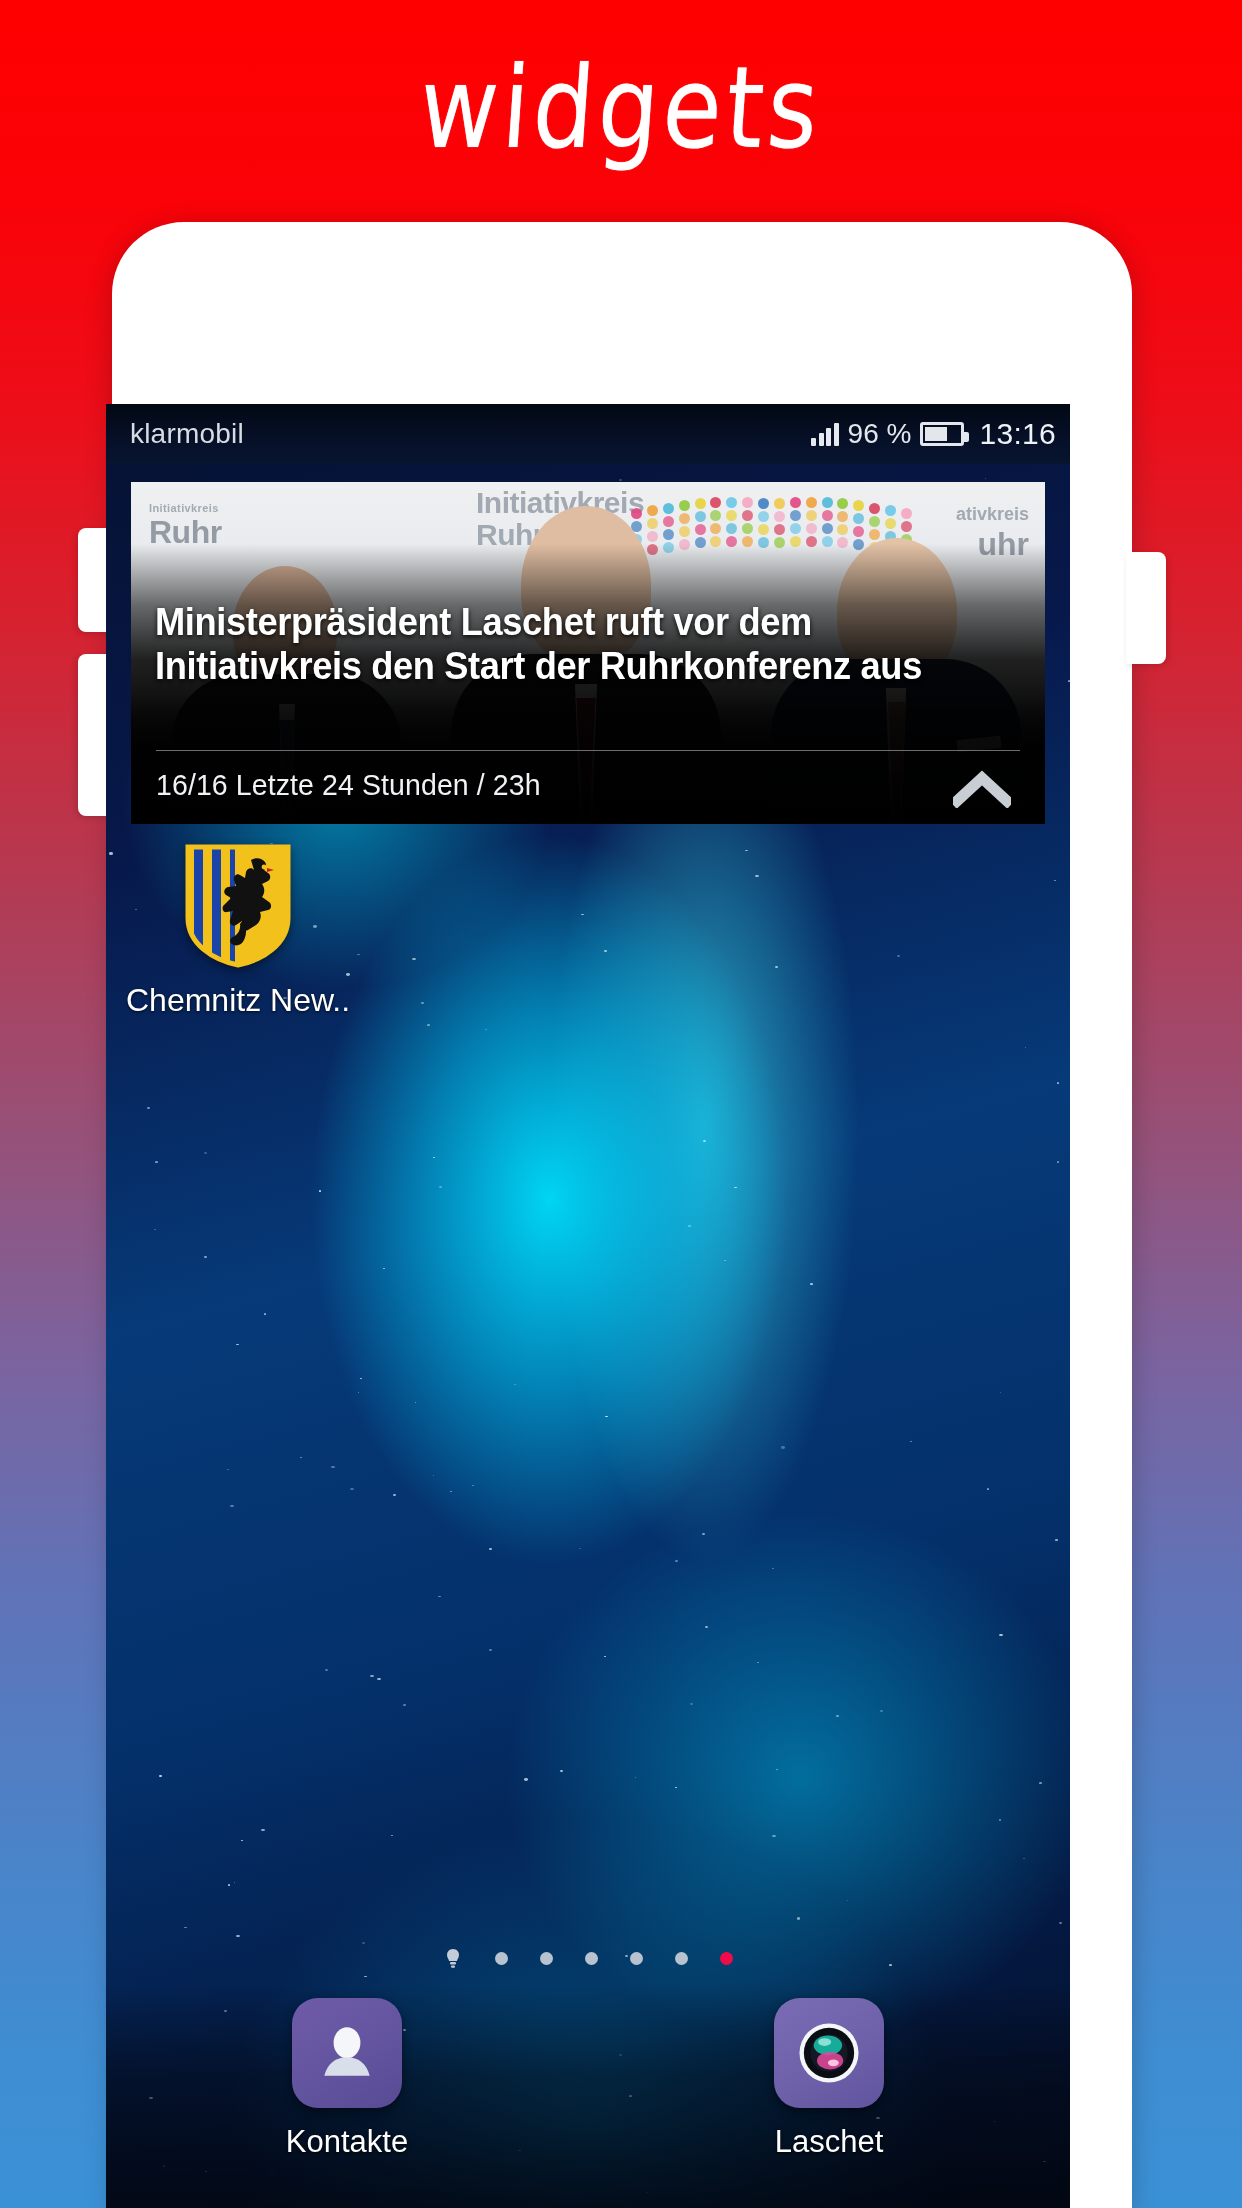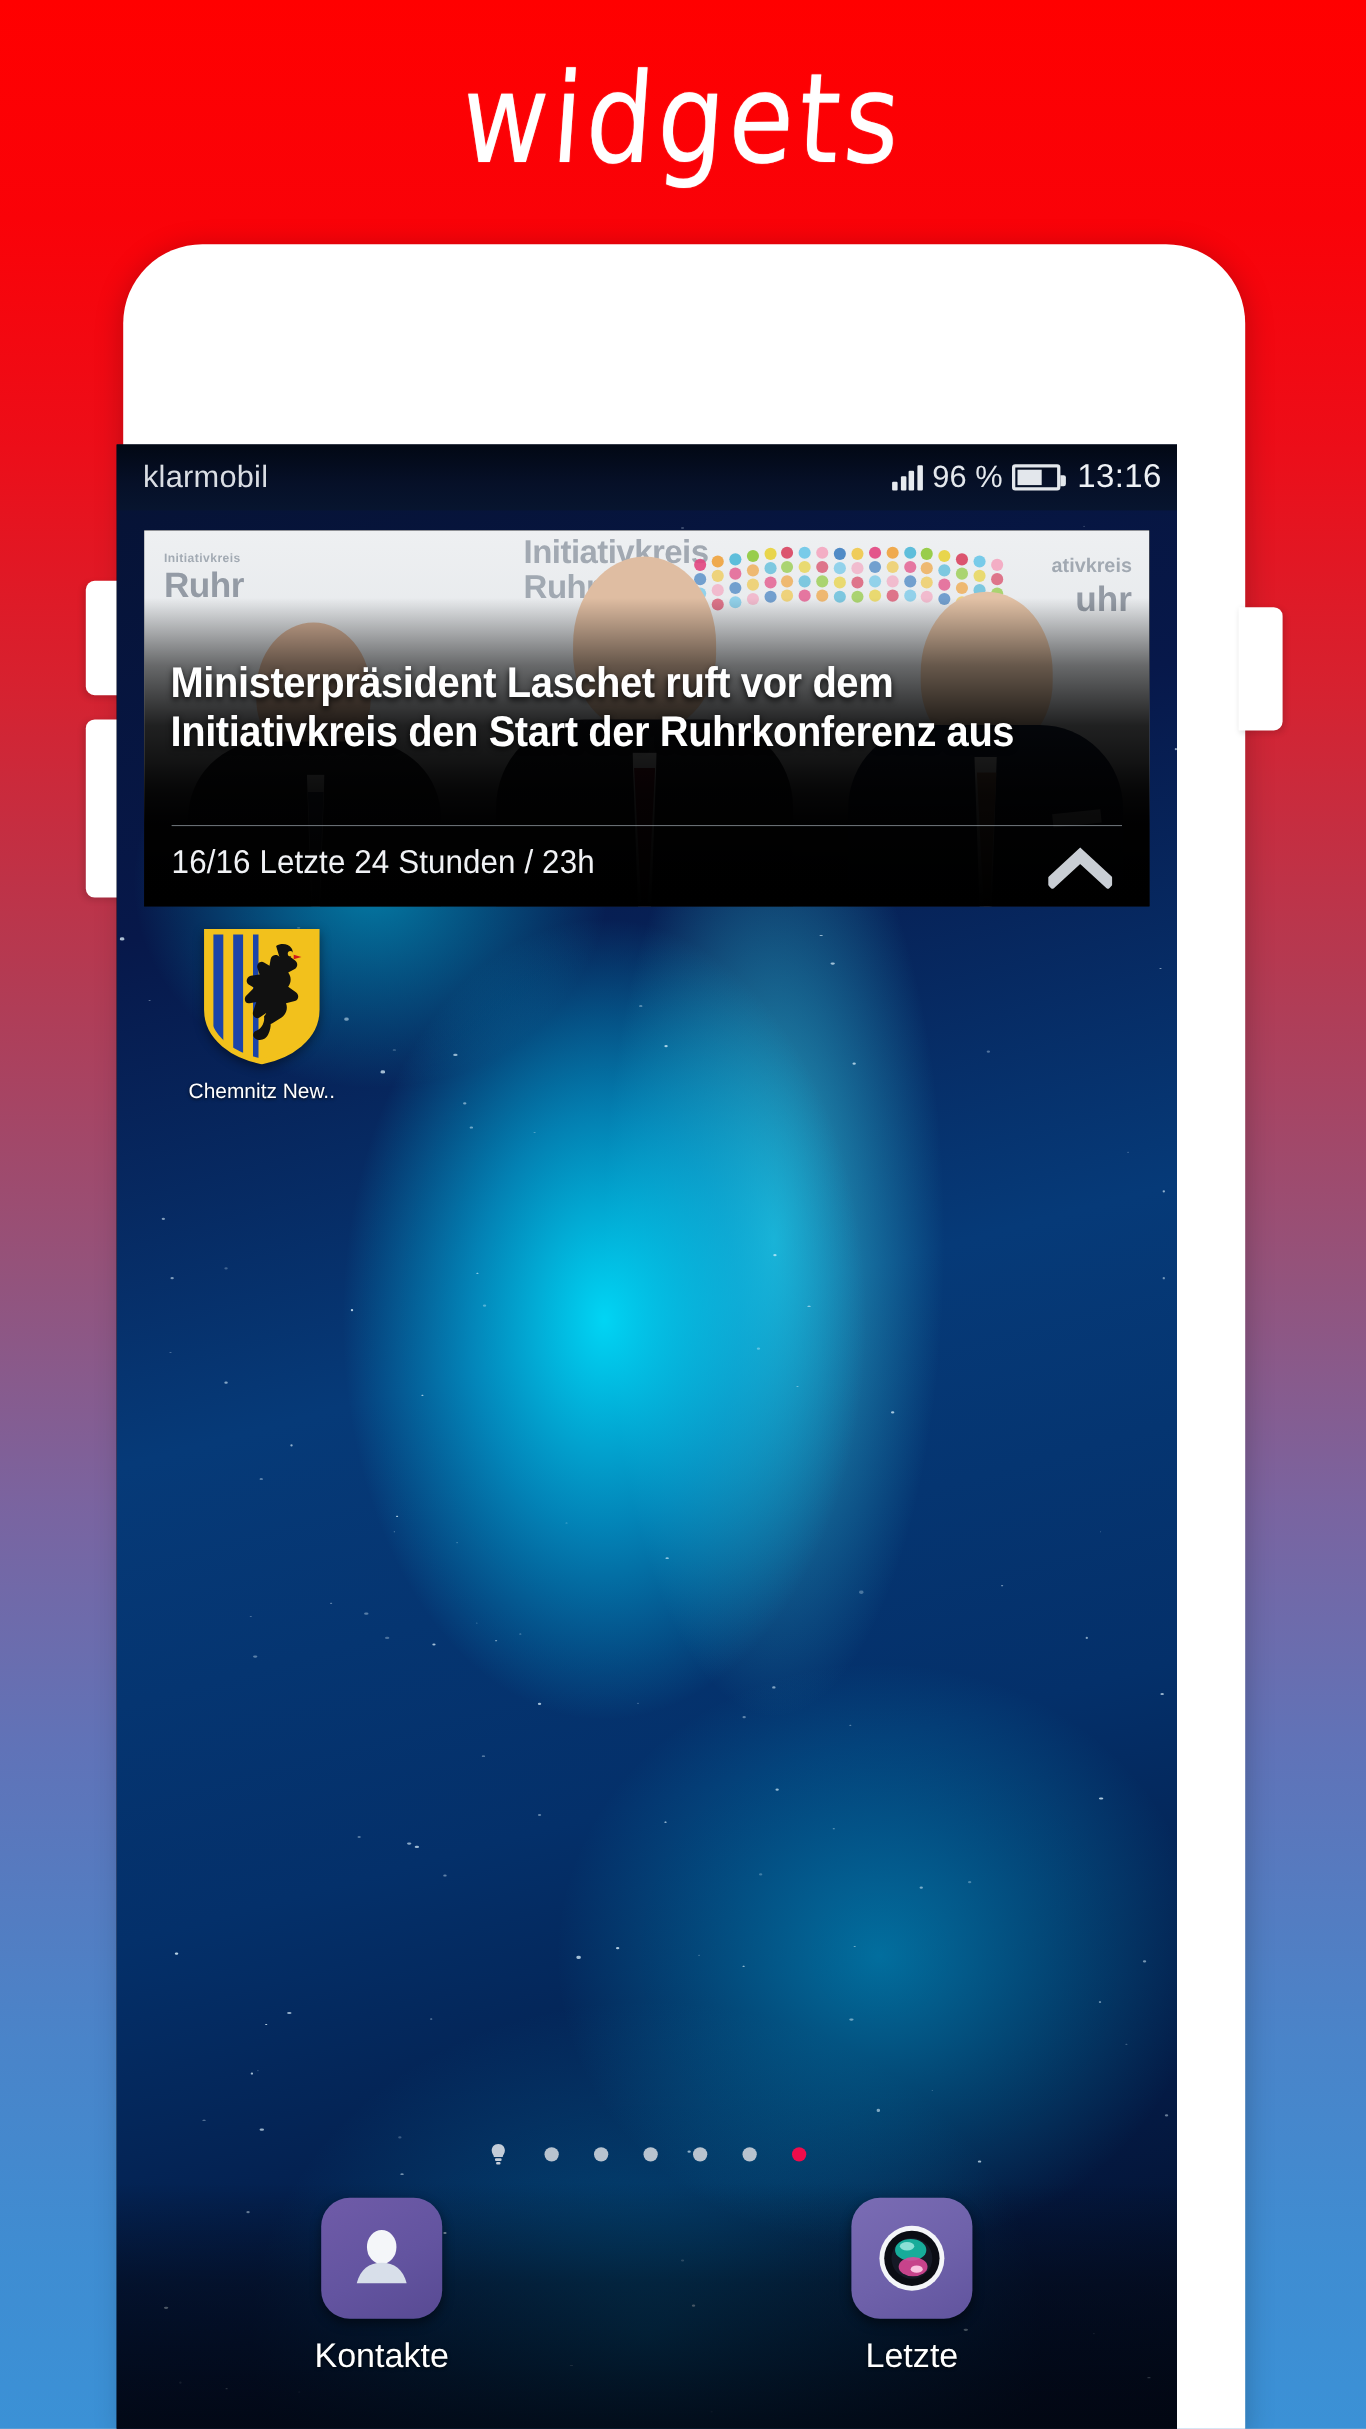--- a/index.html
+++ b/index.html
@@ -162,21 +162,21 @@
   
   .home-app{
     position:absolute; left:42px; top:440px; width:180px;
     display:flex; flex-direction:column; align-items:center;
   }
   .crest{
     position:relative; width:106px; height:124px;
     filter:drop-shadow(0 3px 5px rgba(0,0,0,.45));
   }
   .crest-label{
-    margin-top:14px; color:#ffffff; font-size:19px;
+    margin-top:14px; color:#ffffff; font-size:32px;
     white-space:nowrap; text-shadow:0 1px 3px rgba(0,0,0,.75);
   }
 
   
   .page-dots{
     position:absolute; left:0; width:964px; bottom:243px;
     display:flex; justify-content:center; align-items:center; gap:32px;
   }
   .pdot{ width:13px; height:13px; border-radius:50%; background:#b8c3cf; display:block; }
   .pdot.active{ background:#ef0c4b; }
@@ -574,20 +574,20 @@
           <svg viewBox="0 0 64 64" width="70" height="70" aria-hidden="true">
             <circle cx="32" cy="32" r="27" fill="#f4f6f9"></circle>
             <circle cx="32" cy="32" r="23" fill="#0b0d14"></circle>
             <circle cx="32" cy="32" r="17" fill="#151925"></circle>
             <ellipse cx="31" cy="25" rx="13" ry="9" fill="#18b9a4" opacity=".92"></ellipse>
             <ellipse cx="33" cy="39" rx="12" ry="8" fill="#e0499a" opacity=".88"></ellipse>
             <ellipse cx="28" cy="22" rx="6" ry="3.5" fill="#9fe9df" opacity=".85"></ellipse>
             <ellipse cx="36" cy="41" rx="5" ry="3" fill="#ffd2e9" opacity=".9"></ellipse>
           </svg>
         </div>
-        <div class="dock-label">Letzte</div>
+        <div class="dock-label">Laschet</div>
       </div>
 
 
     </div>
 
   </div>
 </div>
 
 </body></html>

